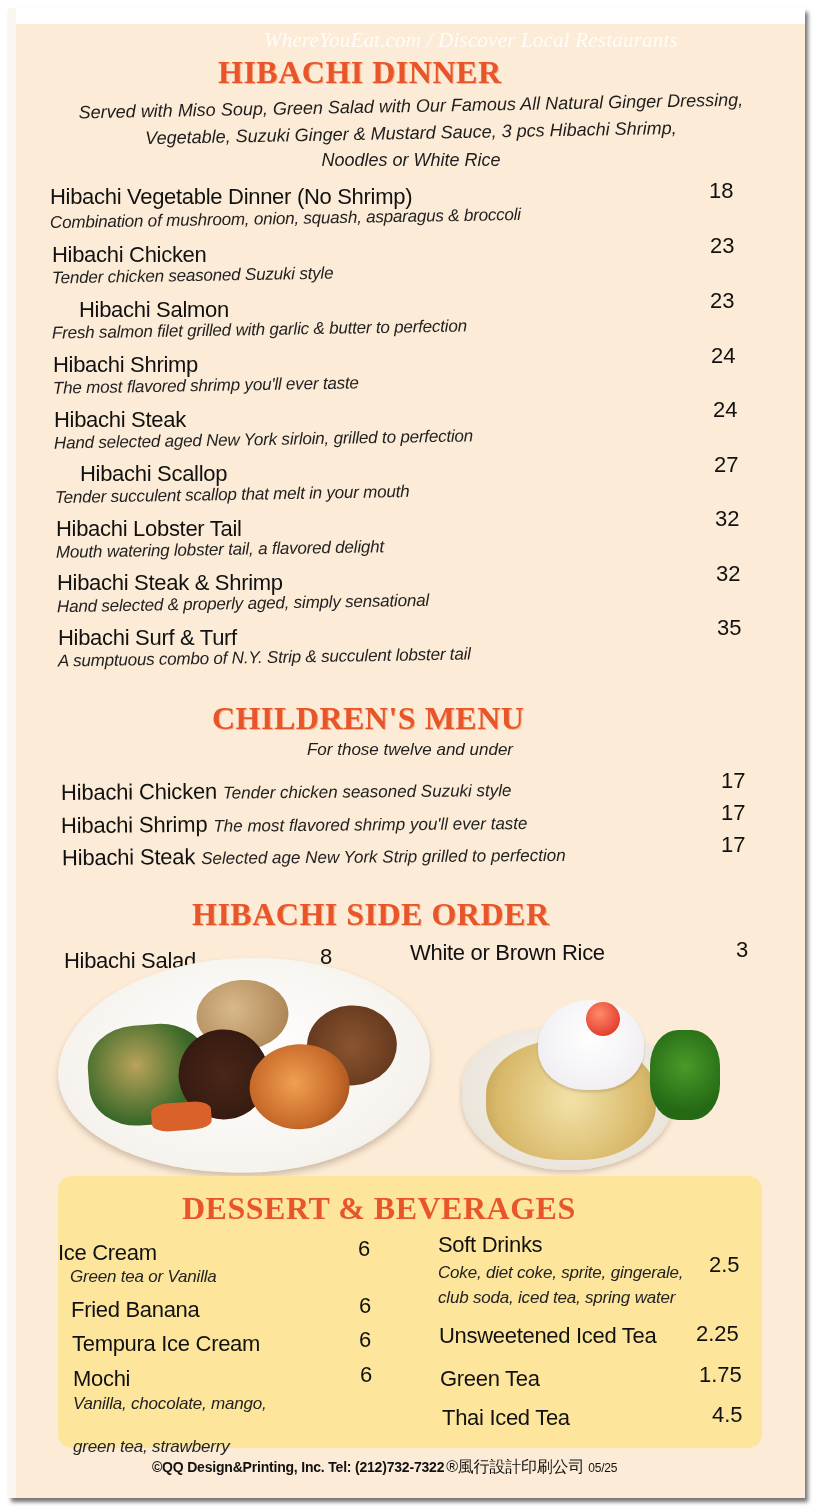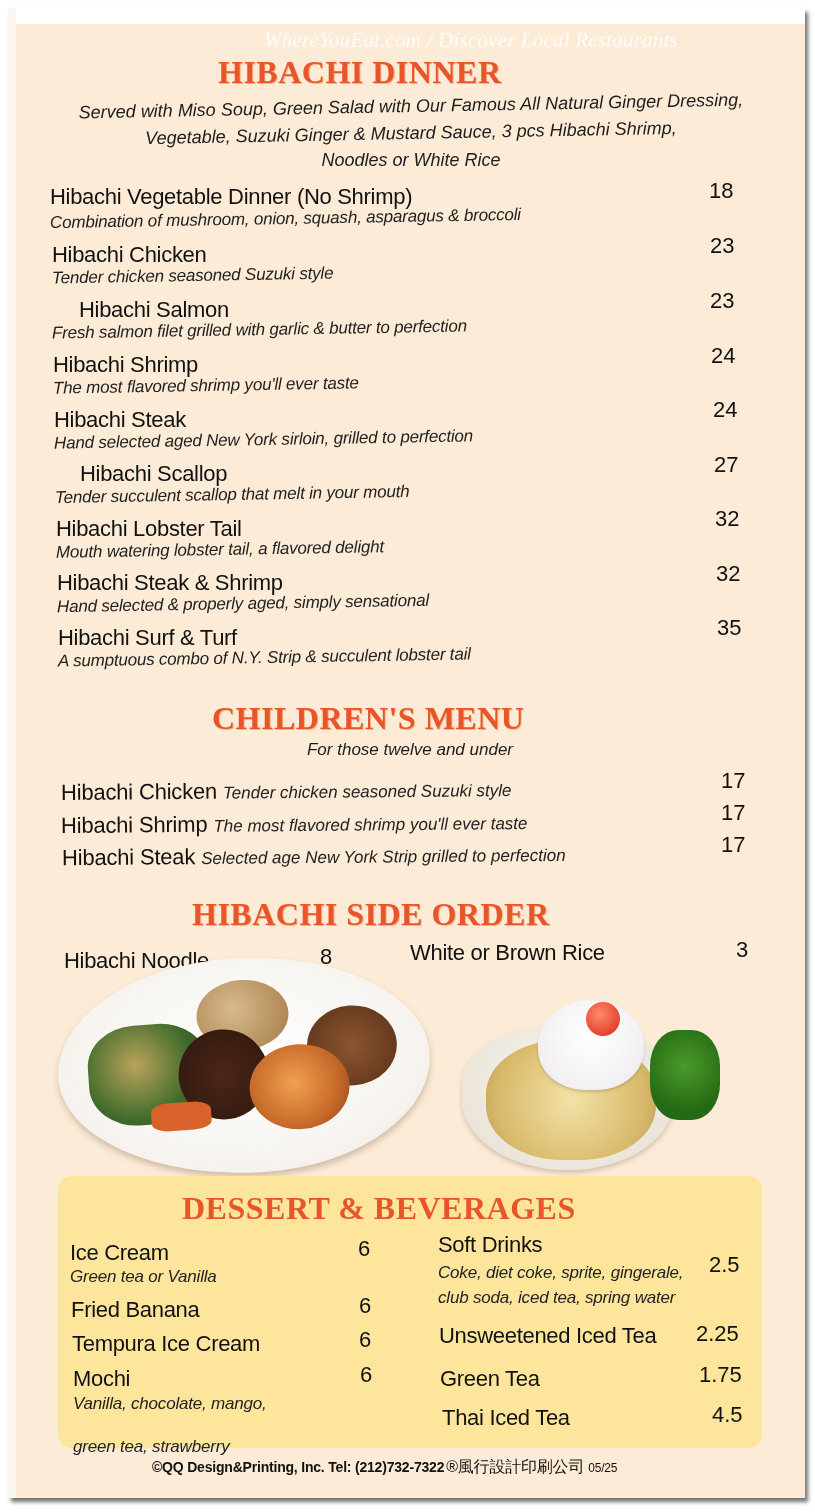--- a/index.html
+++ b/index.html
@@ -199,21 +199,21 @@
   </div>
   <div class="price" style="left:721px; top:800px;">17</div>
 
   <div class="kid-row" style="left:62px; top:843px; transform:rotate(-0.5deg);">
     <span class="kname">Hibachi Steak</span><span class="kdesc">Selected age New York Strip grilled to perfection</span>
   </div>
   <div class="price" style="left:721px; top:832px;">17</div>
 </div>
 
 <div class="section-title" style="left:192px; top:896px; font-size:32px;">HIBACHI SIDE ORDER</div>
-<div class="item-name" style="left:64px; top:948px;">Hibachi Noodle</div>
+<div class="item-name" style="left:64px; top:948px;">Hibachi Salad</div>
 <div class="price" style="left:320px; top:944px;">8</div>
 <div class="item-name" style="left:410px; top:940px;">White or Brown Rice</div>
 <div class="price" style="left:736px; top:937px;">3</div>
 
 <div class="plate">
   <div class="food rice"></div>
   <div class="food veg"></div>
   <div class="food steak"></div>
   <div class="food chicken"></div>
   <div class="food shrimp"></div>
@@ -222,21 +222,21 @@
 <div class="dessert-bowl"></div>
 <div class="tempura"></div>
 <div class="cream"></div>
 <div class="cherry"></div>
 <div class="parsley"></div>
 
 <div class="dessert-box"></div>
 <div class="section-title" style="left:182px; top:1190px; font-size:32px; text-shadow:none;">DESSERT &amp; BEVERAGES</div>
 
 <div>
-  <div class="item-name" style="left:70px; top:1240px;text-align:center;">Ice Cream</div>
+  <div class="item-name" style="left:58px; top:1240px;text-align:center;">Ice Cream</div>
   <div class="item-desc" style="left:70px; top:1267px;">Green tea or Vanilla</div>
   <div class="price" style="left:358px; top:1236px;">6</div>
 
   <div class="item-name" style="left:71px; top:1297px;">Fried Banana</div>
   <div class="price" style="left:359px; top:1293px;">6</div>
 
   <div class="item-name" style="left:72px; top:1331px;">Tempura Ice Cream</div>
   <div class="price" style="left:359px; top:1327px;">6</div>
 
   <div class="item-name" style="left:73px; top:1366px;">Mochi</div>

